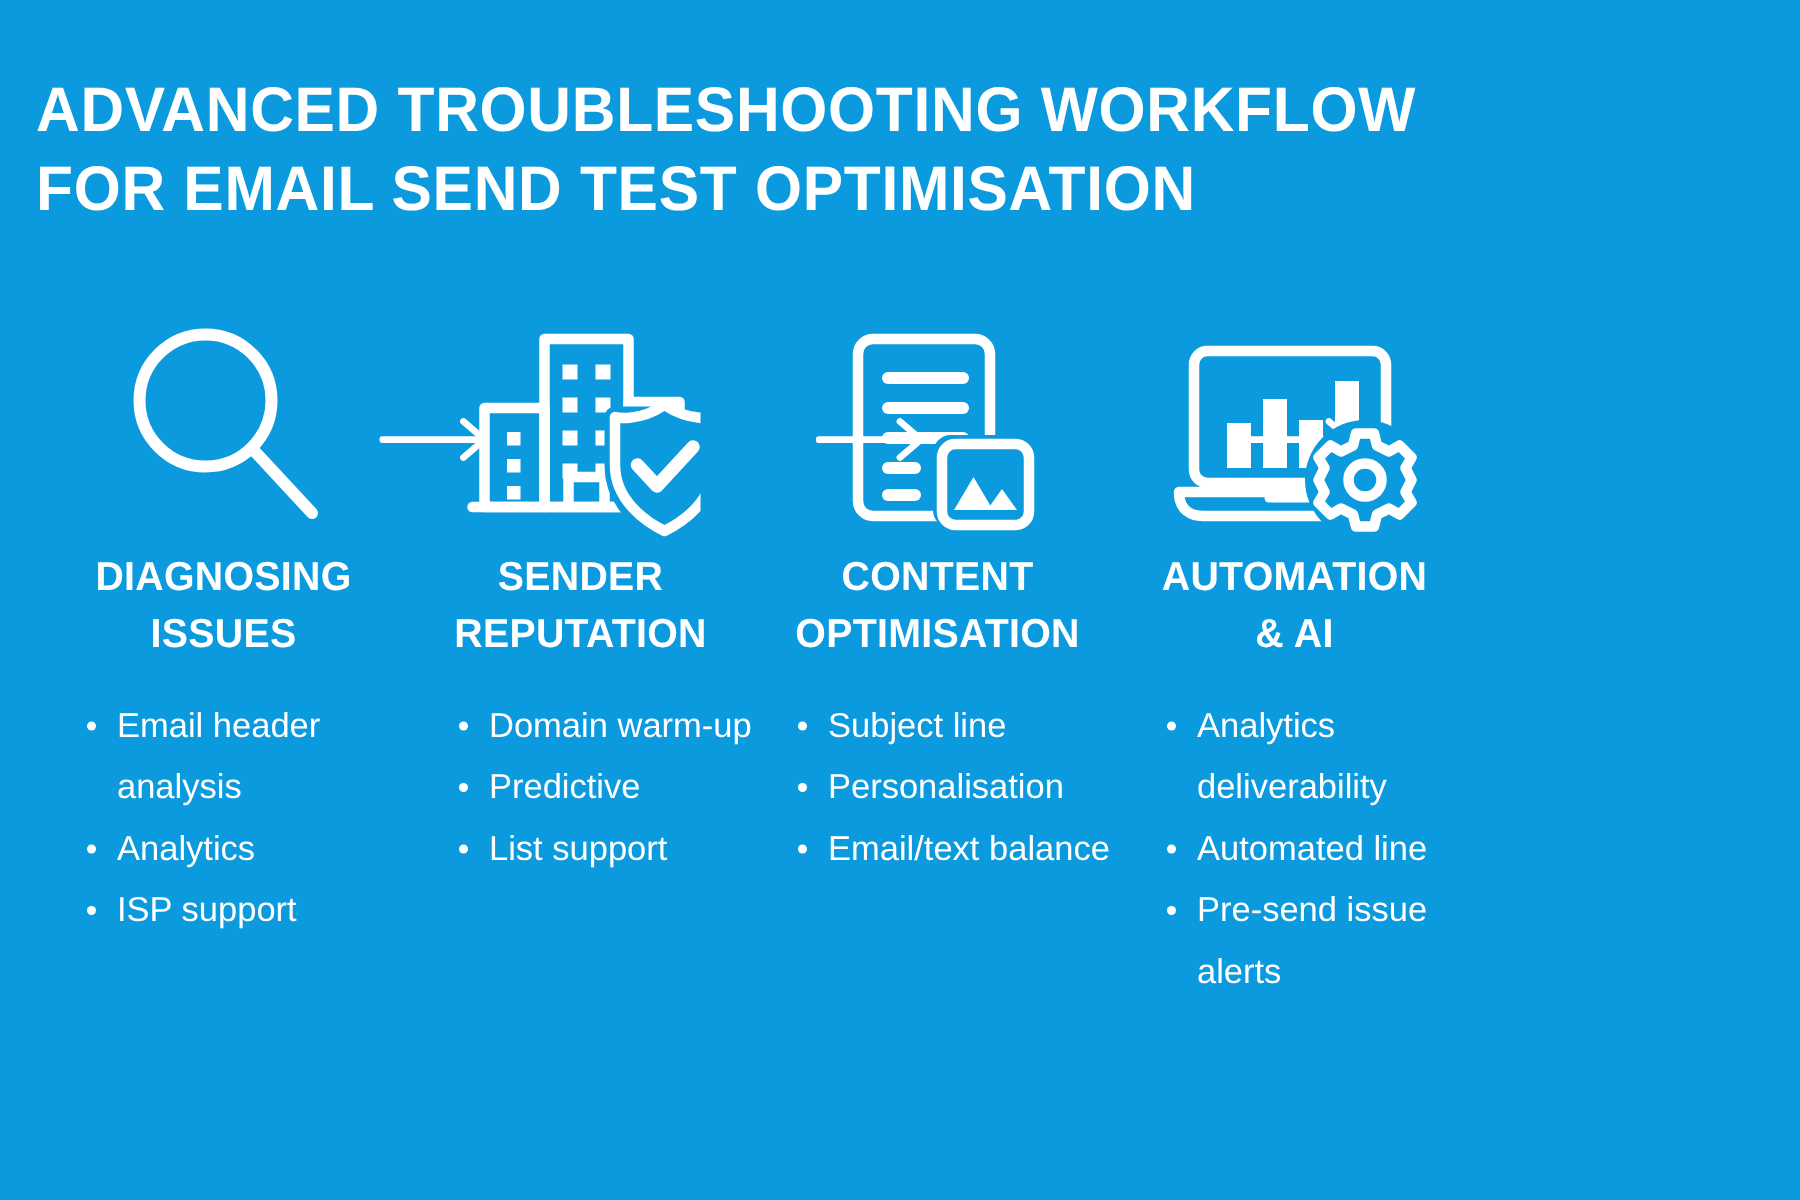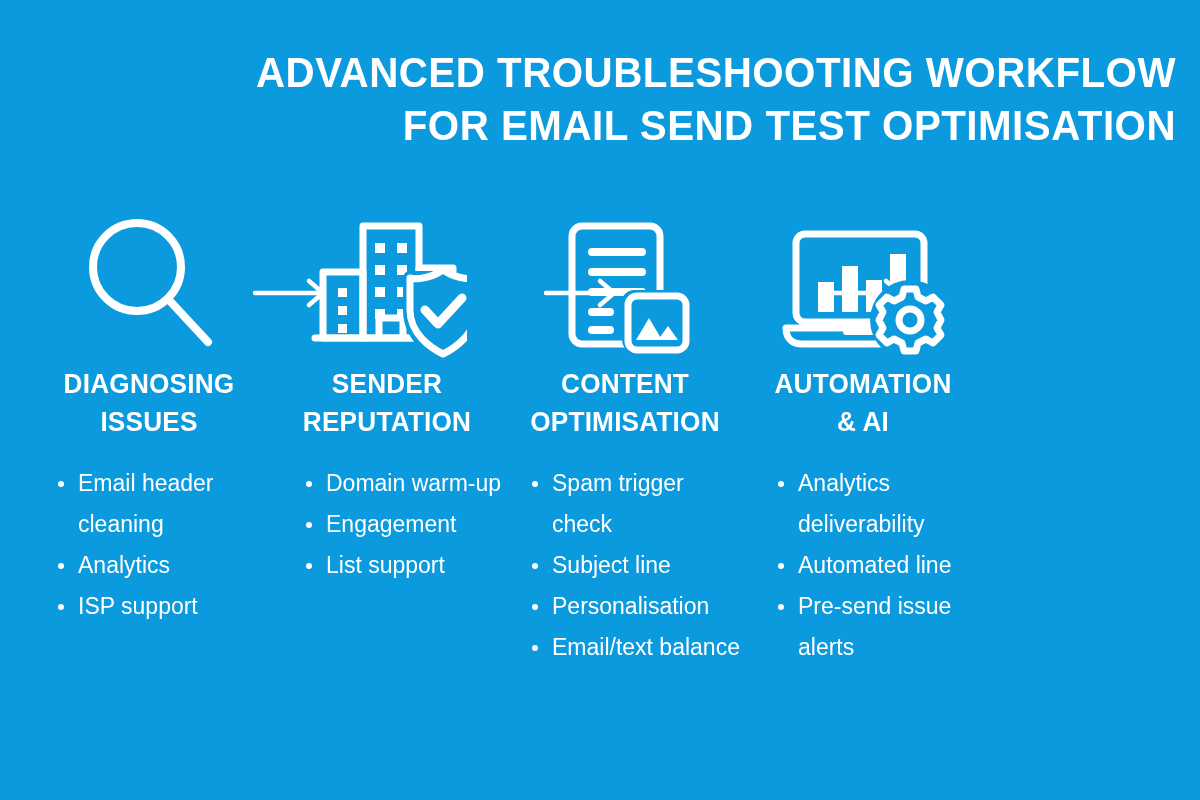--- a/index.html
+++ b/index.html
@@ -6,21 +6,21 @@
   html, body {
     width:1200px; height:800px;
     font-family:"Liberation Sans", sans-serif;
     overflow:hidden;
   }
   body { background:#0b9ade; position:relative; }
 
   
   .title-block{
     position:absolute; top:46px; left:0; width:1200px;
-    text-align:right;
+    text-align:left;
   }
   .title-line{
     color:#ffffff;
     font-weight:bold;
     font-size:42px;
     line-height:53px;
     letter-spacing:0.5px;
     white-space:nowrap;
     transform:scaleX(0.96);
   }
@@ -124,21 +124,21 @@
       <svg width="150" height="150" viewBox="0 0 150 150">
         <circle cx="63" cy="57" r="44" stroke="#ffffff" stroke-width="8" fill="none"></circle>
         <path d="M95 90 L134 132" stroke="#ffffff" stroke-width="8" stroke-linecap="round" fill="none"></path>
       </svg>
     </div>
     <div class="heading">
       <div>DIAGNOSING</div>
       <div>ISSUES</div>
     </div>
     <ul class="bullets">
-      <li>Email header cleaning</li>
+      <li>Email header analysis</li>
       <li>Analytics</li>
       <li>ISP support</li>
     </ul>
   </div>
 
   <div class="col col-2">
     <div class="icon-wrap">
       <svg width="160" height="150" viewBox="0 0 160 150">
 
         <path d="M56 16 H112 V128 H56 Z" stroke="#ffffff" stroke-width="7" fill="none" stroke-linejoin="round"></path>
@@ -169,21 +169,21 @@
 
         <path d="M118 100 L131 114 L155 88" stroke="#ffffff" stroke-width="9" fill="none" stroke-linecap="round" stroke-linejoin="round"></path>
       </svg>
     </div>
     <div class="heading">
       <div>SENDER</div>
       <div>REPUTATION</div>
     </div>
     <ul class="bullets">
       <li>Domain warm-up</li>
-      <li>Engagement</li>
+      <li>Predictive</li>
       <li>List support</li>
     </ul>
   </div>
 
   <div class="col col-3">
     <div class="icon-wrap">
       <svg width="150" height="150" viewBox="0 0 150 150">
 
         <rect x="22" y="16" width="88" height="118" rx="10" stroke="#ffffff" stroke-width="7" fill="none"></rect>
 
@@ -199,21 +199,20 @@
 
         <path d="M86 130 L99 108 L112 130 Z" fill="#ffffff"></path>
         <path d="M108 130 L118 116 L128 130 Z" fill="#ffffff"></path>
       </svg>
     </div>
     <div class="heading">
       <div>CONTENT</div>
       <div>OPTIMISATION</div>
     </div>
     <ul class="bullets">
-      <li>Spam trigger check</li>
       <li>Subject line</li>
       <li>Personalisation</li>
       <li>Email/text balance</li>
     </ul>
   </div>
 
   <div class="col col-4">
     <div class="icon-wrap">
       <svg width="175" height="150" viewBox="0 0 175 150">
 

